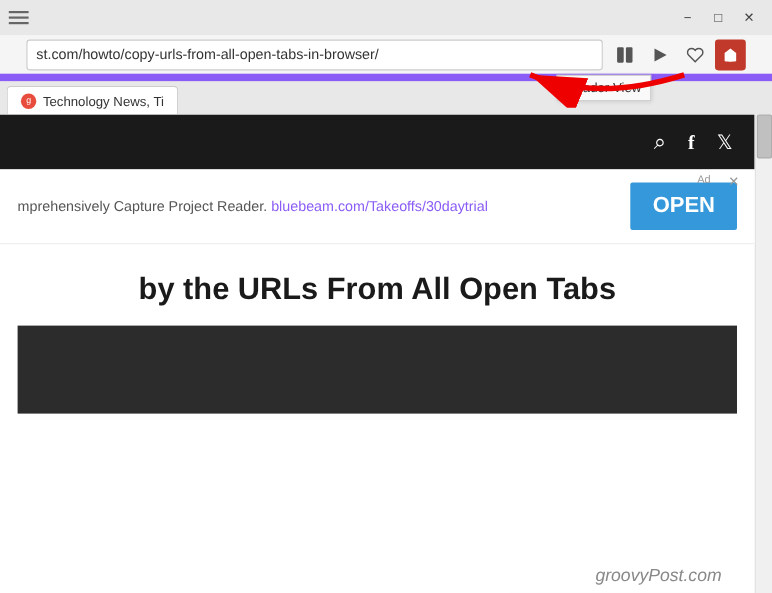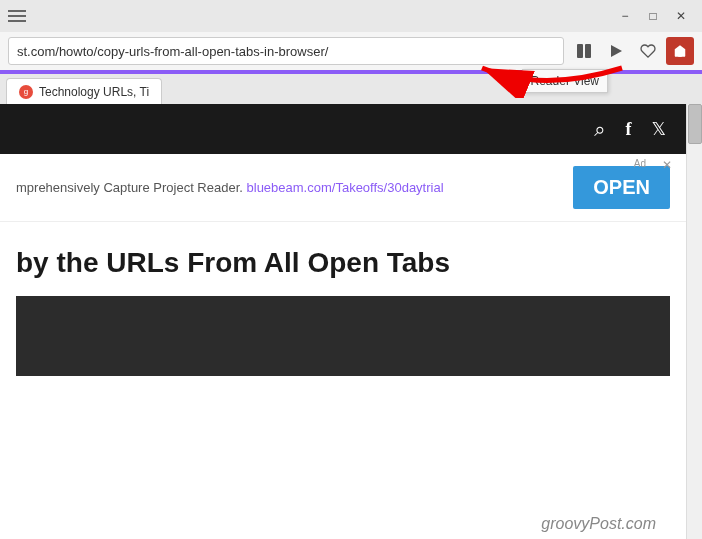--- a/index.html
+++ b/index.html
@@ -33,23 +33,23 @@
       height: 2px;
       background: #666;
     }
 
     
     .address-bar-area {
       height: 42px;
       background: #f5f5f5;
       display: flex;
       align-items: center;
-      padding: 0 8px;
+      padding: 0 24px;
       gap: 6px;
-      border-bottom: 4px solid #8b5cf6;
+      border-bottom: 7px solid #8b5cf6;
     }
     .address-input {
       flex: 1;
       height: 28px;
       background: white;
       border: 1px solid #ccc;
       border-radius: 3px;
       padding: 0 8px;
       font-size: 13px;
       color: #333;
@@ -234,20 +234,21 @@
       font-weight: bold;
       cursor: pointer;
       border-radius: 2px;
       flex-shrink: 0;
       margin-left: 20px;
     }
 
     
     .article-area {
       padding: 24px 16px 12px 16px;
+      text-align: center;
     }
     .article-title {
       font-size: 28px;
       font-weight: bold;
       color: #1a1a1a;
       line-height: 1.2;
       margin-bottom: 16px;
     }
     .article-date {
       font-size: 13px;
@@ -349,21 +350,21 @@
     </defs>
     <path d="M 180 30 Q 100 55 40 30" stroke="#e00" stroke-width="5" fill="none" marker-end="url(#arrowhead)"></path>
   </svg>
 </div>
 
 <div class="tab-bar">
   <div class="tab">
     <div class="tab-favicon">
       <span>g</span>
     </div>
-    <span class="tab-text">Technology URLs, Ti</span>
+    <span class="tab-text">Technology News, Ti</span>
   </div>
 </div>
 
 <div class="scrollbar">
   <div class="scrollbar-thumb"></div>
 </div>
 
 <div class="content-area">
 
   <div class="site-header">

